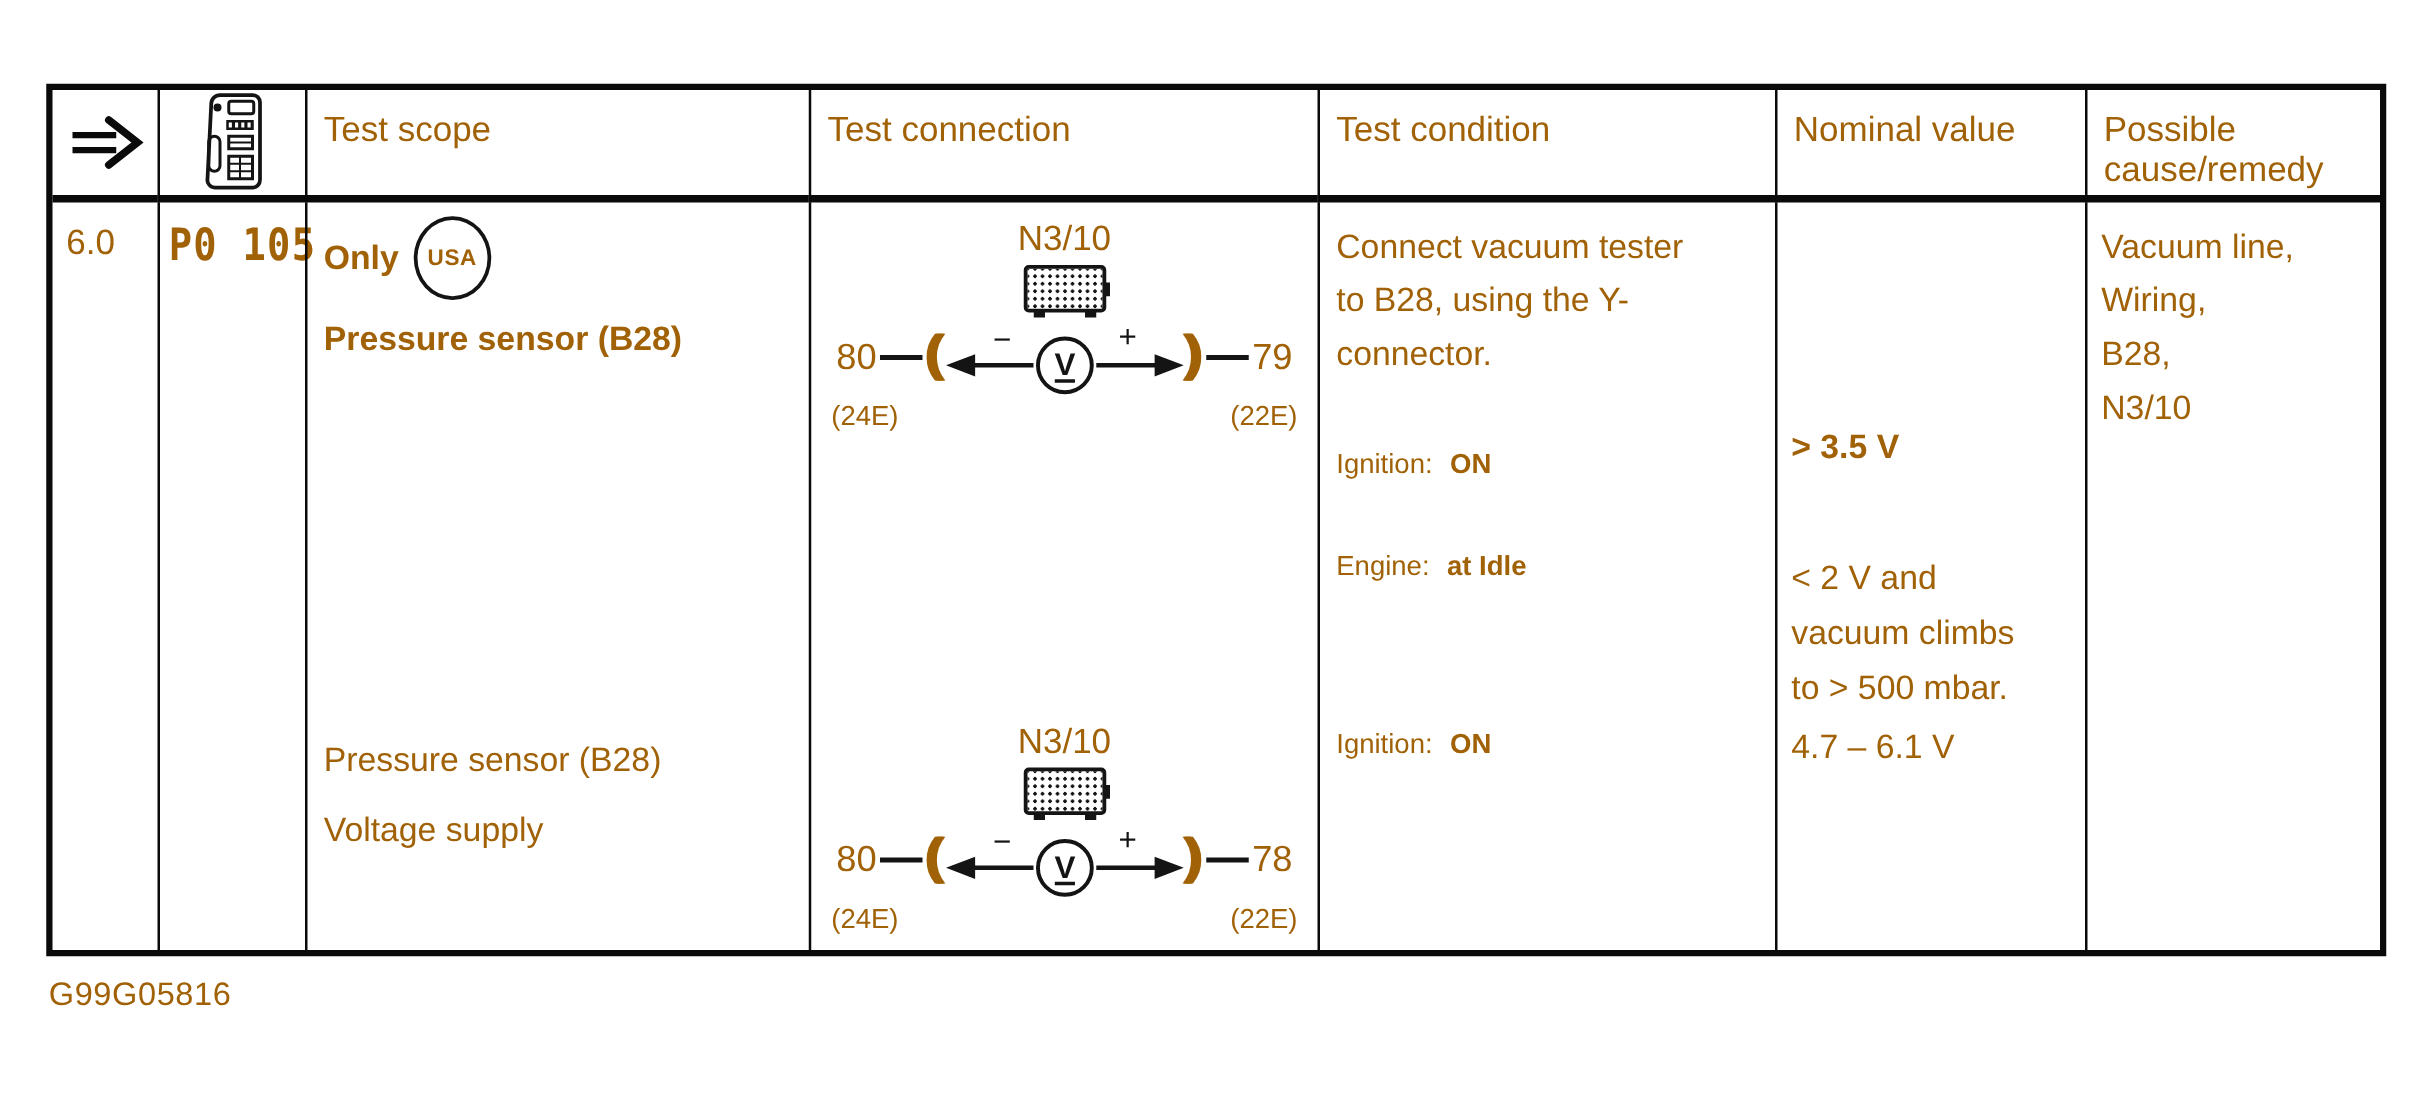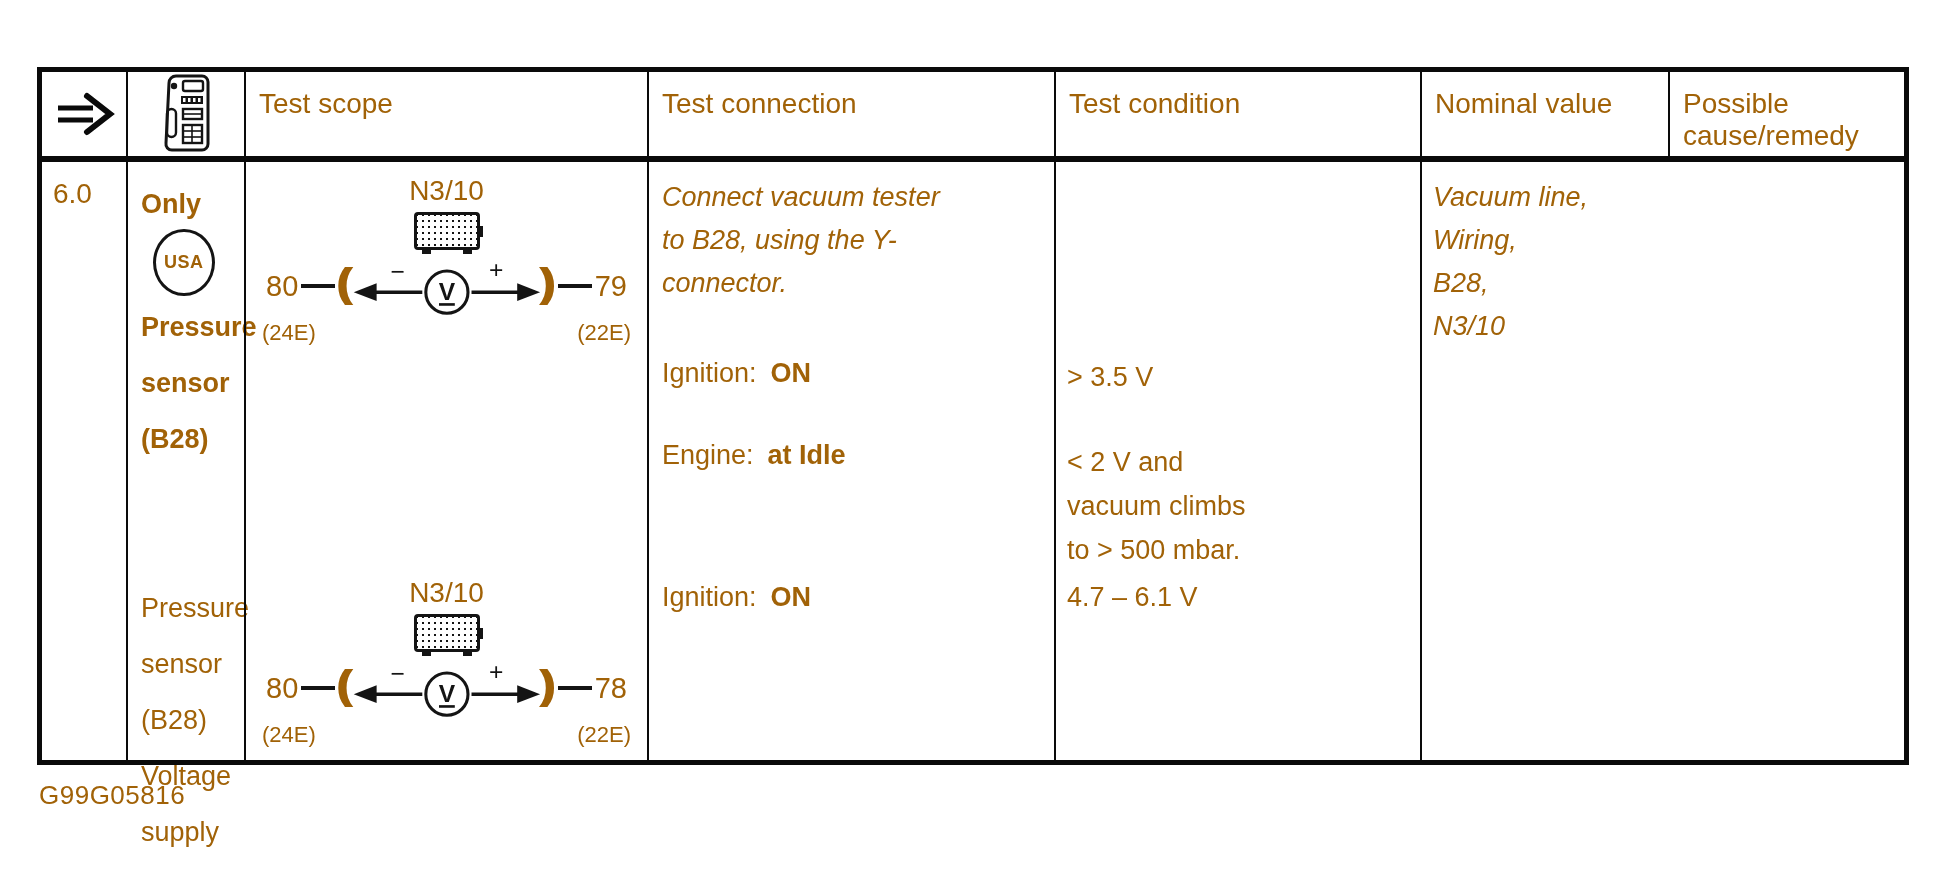--- a/index.html
+++ b/index.html
@@ -16,35 +16,35 @@
     grid-template-columns:84px 118px 403px 407px 366px 248px 1fr;
     grid-template-rows:90px 1fr;
   }
   .cell{ border-left:2px solid #0a0a0a; position:relative; }
   .cell.first{ border-left:none; }
   .hcell{ border-bottom:6px solid #0a0a0a; font-size:28px; padding:16px 8px 0 13px; }
   .hcell.icon-cell{ display:flex; align-items:center; justify-content:center; padding:0; }
   .abs{ position:absolute; }
   .fs27{ font-size:27px; }
   .lh42{ line-height:56px; }
-  .lh43{ line-height:43px;font-style:italic; }
+  .lh43{ line-height:43px; }
   b{ font-weight:bold; }
   .step{ top:16px; left:11px; font-size:28px; }
   .seg{
     top:14px; left:7px;
     font-family:"DejaVu Sans Mono", monospace;
     font-weight:bold; font-size:31px; letter-spacing:1px;
     transform:scaleY(1.15); transform-origin:top left; white-space:nowrap;
   }
   .usa-badge{
     display:inline-block; border:3px solid #141414; border-radius:50%;
     font-size:18px; font-weight:bold; padding:2px 8px 3px; margin-left:12px;
     transform:translateY(-3px); letter-spacing:0.5px;
   }
-  .cond-line{ white-space:nowrap; font-size:27px;text-align:center; }
+  .cond-line{ white-space:nowrap; font-size:22px;text-align:center; }
   .cond-line b{ margin-left:14px; }
   
   .diagram{ position:absolute; left:0; width:100%; }
   .dg-title{ text-align:center; font-size:28px; line-height:34px; }
   .dg-conn-wrap{ display:flex; justify-content:center; margin-top:4px; }
   .dg-conn{
     position:relative; width:66px; height:38px;
     border:3px solid #141414; border-radius:4px;
     background-image:radial-gradient(#141414 1.4px, transparent 1.5px);
     background-size:6px 6px; background-position:3px 3px;
@@ -114,20 +114,23 @@
       <span>Nominal value</span>
     </div>
     <div class="cell hcell">
       <span>Possible cause/remedy</span>
     </div>
 
     <div class="cell first">
       <div class="abs step">6.0</div>
     </div>
 
+    <div class="cell">
+      <div class="abs seg">P0 105</div>
+    </div>
 
     <div class="cell">
       <div class="abs fs27 lh42" style="top:14px; left:13px;">
         <div>
           <b>Only</b><span class="usa-badge">USA</span>
         </div>
         <div><b>Pressure sensor (B28)</b></div>
       </div>
       <div class="abs fs27 lh42" style="top:418px; left:13px;">
         <div>Pressure sensor (B28)</div>
@@ -225,21 +228,21 @@
       </div>
       <div class="abs cond-line" style="top:278px; left:13px;">
         <span>Engine:</span><b>at Idle</b>
       </div>
       <div class="abs cond-line" style="top:420px; left:13px;">
         <span>Ignition:</span><b>ON</b>
       </div>
     </div>
 
     <div class="cell">
-      <div class="abs fs27" style="top:200px; left:11px;">&gt; 3.5 V</div>
+      <div class="abs fs27" style="top:180px; left:11px;font-weight:bold;">&gt; 3.5 V</div>
       <div class="abs fs27" style="top:278px; left:11px; line-height:44px;">
         <div>&lt; 2 V and</div>
         <div>vacuum climbs</div>
         <div>to &gt; 500 mbar.</div>
       </div>
       <div class="abs fs27" style="top:420px; left:11px;">4.7 – 6.1 V</div>
     </div>
 
     <div class="cell">
       <div class="abs fs27 lh43" style="top:14px; left:11px;">

